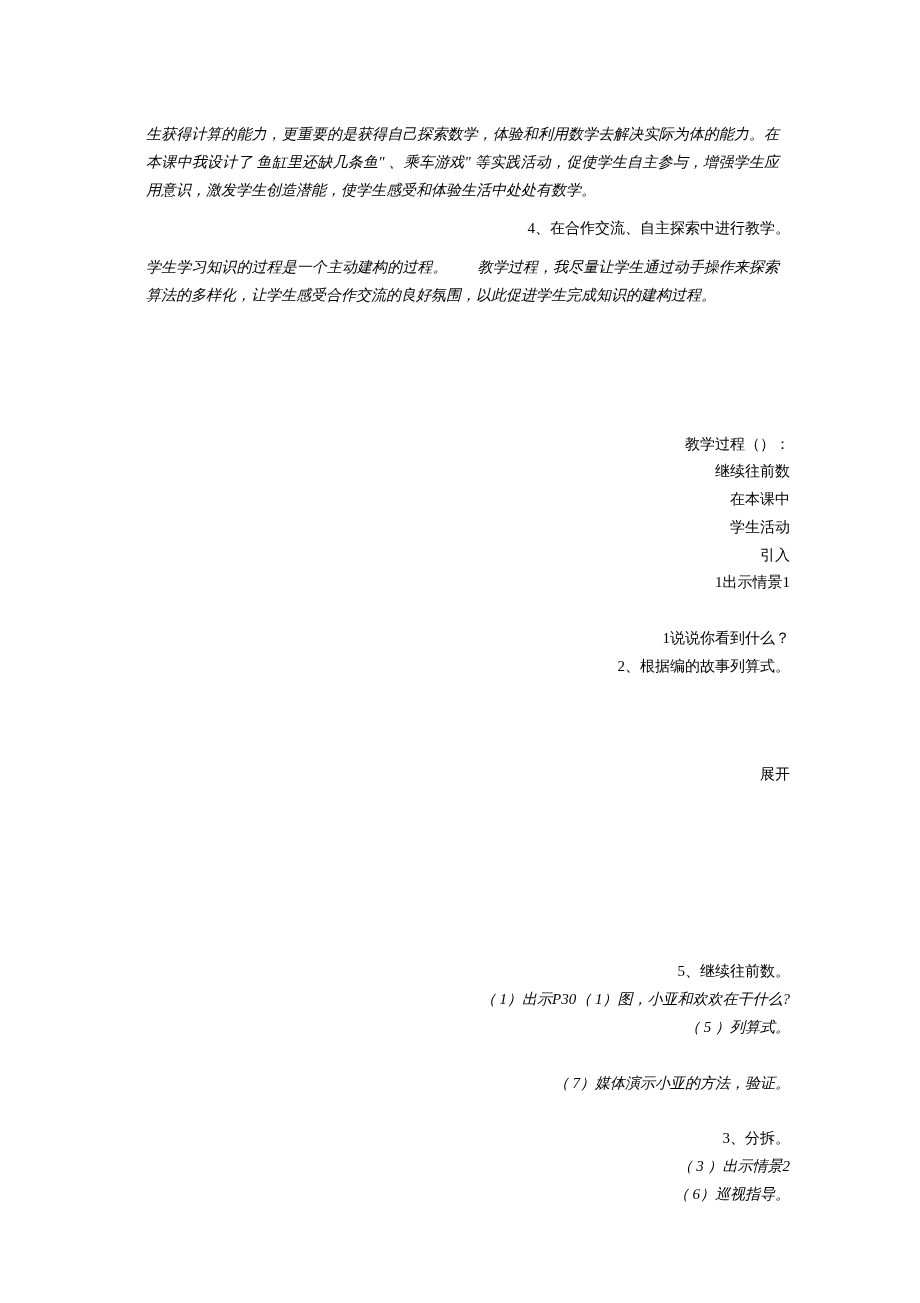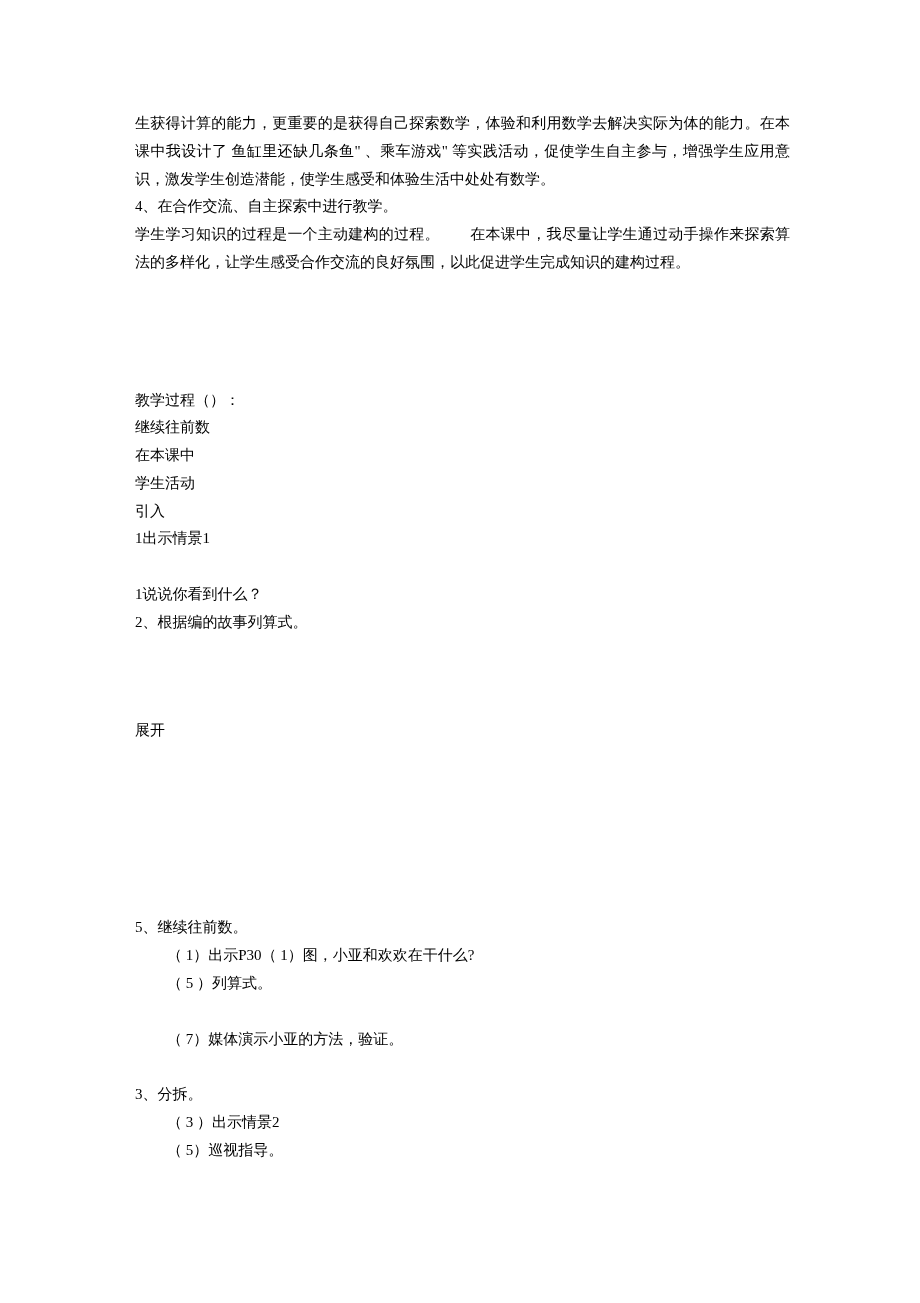--- a/index.html
+++ b/index.html
@@ -1,56 +1,58 @@
 <!DOCTYPE html>
 <html><head>
   <meta charset="utf-8">
   <style>
-    * { margin: 0; padding: 0; box-sizing: border-box; }
+    * { margin: 0; padding: 0; box-sizing: border-box; text-align: right; }
     body {
       width: 920px;
       min-height: 1303px;
       background: #ffffff;
       font-family: "SimSun", "宋体", serif;
       font-size: 15px;
       color: #000000;
       line-height: 1.85;
       padding: 110px 130px 60px 135px;
     }
     .para {
-      margin: 0;
+      margin: 11px;
       text-align: justify;
+      font-style: italic;
     }
     .section-line {
       margin: 0;
     }
     .gap-small {
       height: 28px;
     }
     .gap-large-1 {
       height: 110px;
     }
     .gap-large-2 {
       height: 80px;
     }
     .gap-large-3 {
       height: 170px;
     }
     .indent {
       padding-left: 32px;
+      font-style: italic;
     }
   </style>
 </head>
 <body>
 
 <p class="para">生获得计算的能力，更重要的是获得自己探索数学，体验和利用数学去解决实际为体的能力。在本课中我设计了 鱼缸里还缺几条鱼" 、乘车游戏" 等实践活动，促使学生自主参与，增强学生应用意识，激发学生创造潜能，使学生感受和体验生活中处处有数学。</p>
 
 <p class="section-line">4、在合作交流、自主探索中进行教学。</p>
 
-<p class="para">学生学习知识的过程是一个主动建构的过程。　　在本课中，我尽量让学生通过动手操作来探索算法的多样化，让学生感受合作交流的良好氛围，以此促进学生完成知识的建构过程。</p>
+<p class="para">学生学习知识的过程是一个主动建构的过程。　　教学过程，我尽量让学生通过动手操作来探索算法的多样化，让学生感受合作交流的良好氛围，以此促进学生完成知识的建构过程。</p>
 
 <div class="gap-large-1"></div>
 
 <p class="section-line">教学过程（）：</p>
 <p class="section-line">继续往前数</p>
 <p class="section-line">在本课中</p>
 <p class="section-line">学生活动</p>
 <p class="section-line">引入</p>
 <p class="section-line">1出示情景1</p>
 
@@ -70,13 +72,13 @@
 <p class="section-line indent">（ 5 ）列算式。</p>
 
 <div class="gap-small"></div>
 
 <p class="section-line indent">（ 7）媒体演示小亚的方法，验证。</p>
 
 <div class="gap-small"></div>
 
 <p class="section-line">3、分拆。</p>
 <p class="section-line indent">（ 3 ）出示情景2</p>
-<p class="section-line indent">（ 5）巡视指导。</p>
+<p class="section-line indent">（ 6）巡视指导。</p>
 
 </body></html>

